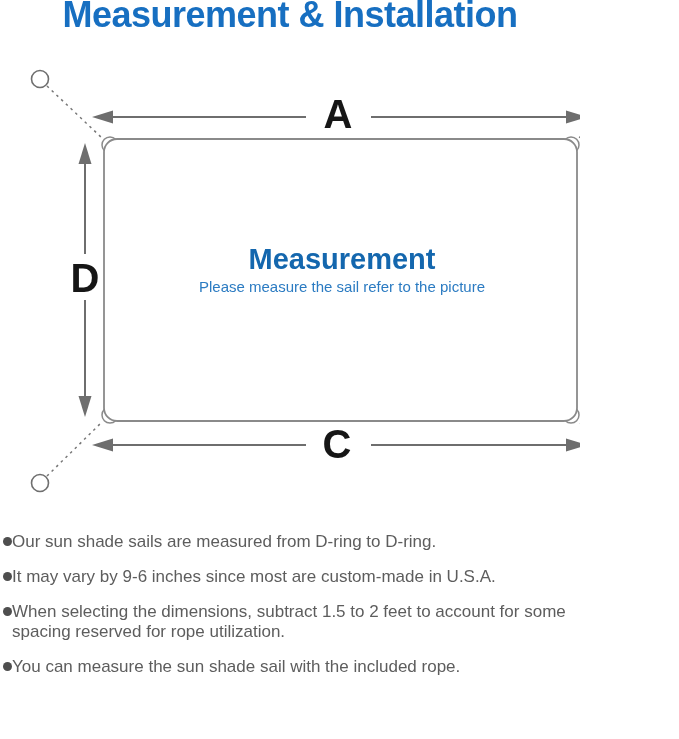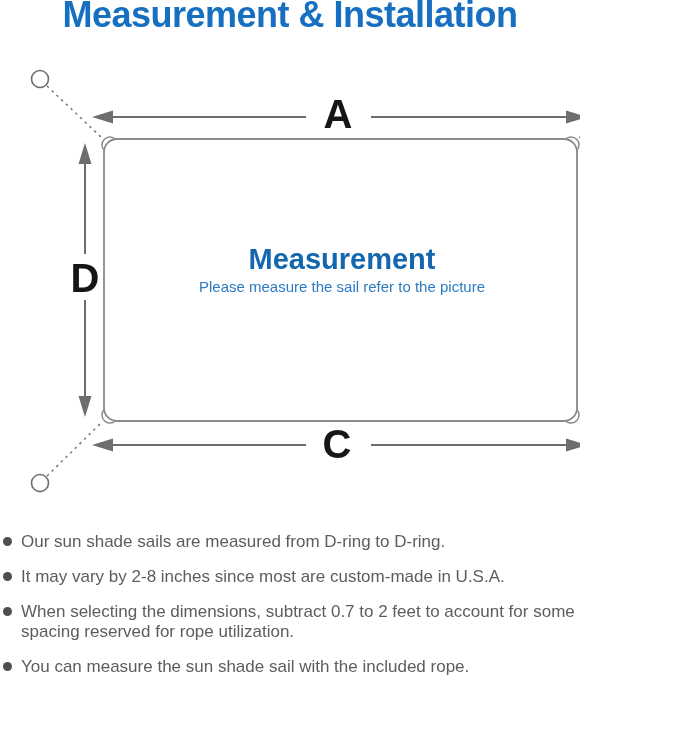--- a/index.html
+++ b/index.html
@@ -51,21 +51,20 @@
     top: 532px;
     left: 3px;
     right: 0;
     margin: 0;
     padding: 0;
     list-style: none;
   }
   .notes li {
     display: flex;
     align-items: flex-start;
-    gap: 9px;
     margin-bottom: 15px;
     font-size: 17px;
     line-height: 20px;
     color: #5d5d5d;
   }
   .dot {
     flex-shrink: 0;
     width: 9px;
     height: 9px;
     border-radius: 50%;
@@ -135,25 +134,25 @@
     <text class="center-sub" x="342" y="292" text-anchor="middle">Please measure the sail refer to the picture</text>
   </svg>
 
   <ul class="notes">
     <li>
       <span class="dot"></span>
       <span>Our sun shade sails are measured from D-ring to D-ring.</span>
     </li>
     <li>
       <span class="dot"></span>
-      <span>It may vary by 2-8 inches since most are custom-made in U.S.A.</span>
+      <span>It may vary by 9-6 inches since most are custom-made in U.S.A.</span>
     </li>
     <li>
       <span class="dot"></span>
-      <span>When selecting the dimensions, subtract 0.7 to 2 feet to account for some spacing reserved for rope utilization.</span>
+      <span>When selecting the dimensions, subtract 1.5 to 2 feet to account for some spacing reserved for rope utilization.</span>
     </li>
     <li>
       <span class="dot"></span>
       <span>You can measure the sun shade sail with the included rope.</span>
     </li>
   </ul>
 
 </div>
 
 </body></html>

